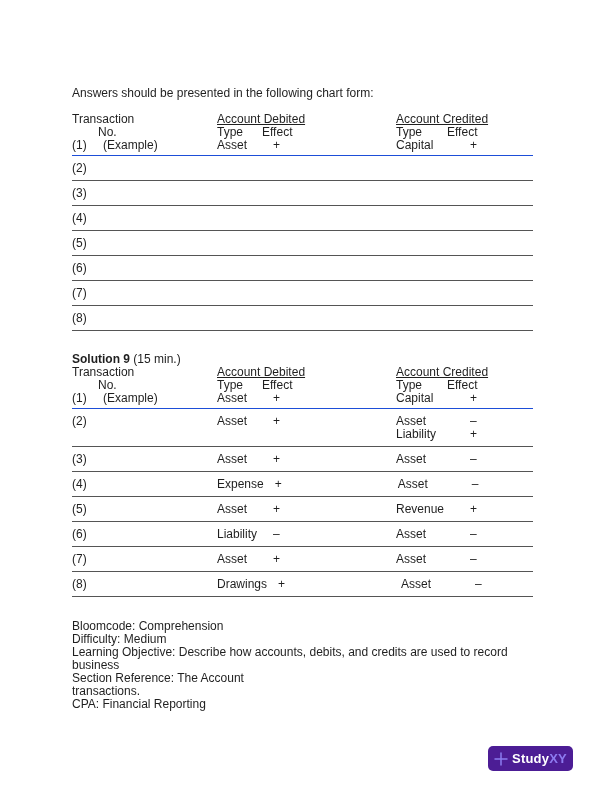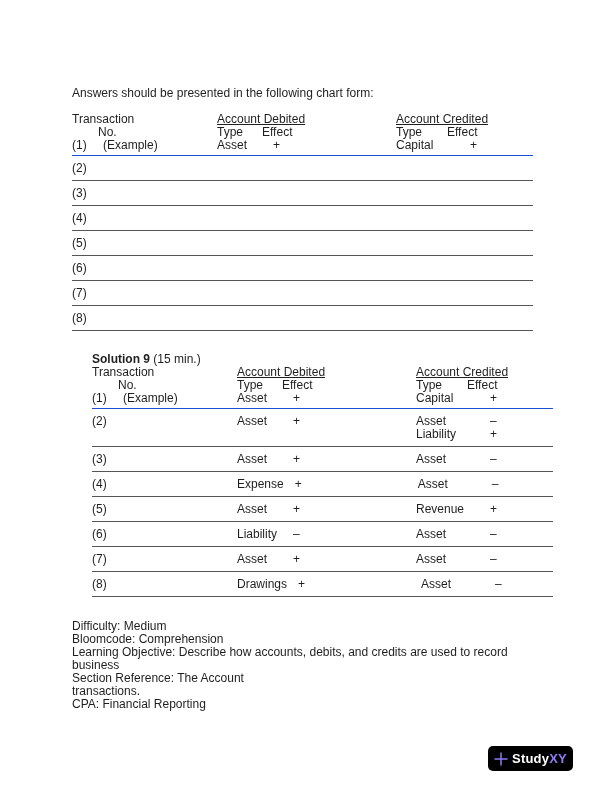--- a/index.html
+++ b/index.html
@@ -6,21 +6,21 @@
   html,body { background:#ffffff; }
   .page {
     position:relative; width:612px; height:792px; background:#ffffff;
     font-family:"Liberation Sans", sans-serif; font-size:12px; line-height:13px;
     color:#1f1f1f; overflow:hidden;
   }
   .instruction { position:absolute; left:72px; top:87px; }
 
   .chart { position:absolute; left:72px; width:461px; }
   #blank-chart { top:113px; }
-  #solution-block { top:353px;margin-left:20px; }
+  #solution-block { top:353px; }
 
   .row { display:flex; white-space:nowrap; }
   .c1 { flex:0 0 145px; }
   .c2 { flex:0 0 45px; }
   .c3 { flex:0 0 134px; }
   .c4 { flex:0 0 51px; }
   .c5 { flex:0 0 86px; }
   .span-debit { flex:0 0 179px; }
   .span-credit { flex:0 0 137px; }
   .u { text-decoration:underline; }
@@ -35,21 +35,21 @@
   .data-row.tall { height:38px; }
   .sol-title { height:13px; }
   .b { font-weight:bold; }
   .subline { height:13px; }
 
   .footer { position:absolute; left:72px; top:620px; width:470px; }
   .footer div { min-height:13px; }
 
   .logo-badge {
     position:absolute; left:488px; top:746px; width:85px; height:25px;
-    background:#000000; border-radius:5px;
+    background:#4c1d95; border-radius:5px;
     display:flex; align-items:center; justify-content:center; gap:4px;
   }
   .logo-badge .plus { width:14px; height:14px; display:block; }
   .logo-text { font-size:13px; font-weight:bold; color:#ffffff; letter-spacing:0.2px; }
   .logo-accent { color:#8d7bf0; }
 </style>
 </head>
 <body>
 
 <div class="page">
@@ -175,22 +175,22 @@
     <div class="row data-row">
       <div class="c1">(8)</div>
       <div class="c2">Drawings</div>
       <div class="c3 eff-d">+</div>
       <div class="c4">Asset</div>
       <div class="c5 eff-c">–</div>
     </div>
   </div>
 
   <div class="footer">
+    <div>Bloomcode: Comprehension</div>
     <div>Difficulty: Medium</div>
-    <div>Bloomcode: Comprehension</div>
     <div>Learning Objective: Describe how accounts, debits, and credits are used to record business</div>
     <div>Section Reference: The Account</div>
     <div>transactions.</div>
     <div>CPA: Financial Reporting</div>
   </div>
 
   <div class="logo-badge">
     <svg class="plus" viewBox="0 0 14 14" aria-hidden="true">
       <line x1="7" y1="1" x2="7" y2="13" stroke="#8b7cf0" stroke-width="1.5" stroke-linecap="round"></line>
       <line x1="1" y1="7" x2="13" y2="7" stroke="#8b7cf0" stroke-width="1.5" stroke-linecap="round"></line>

